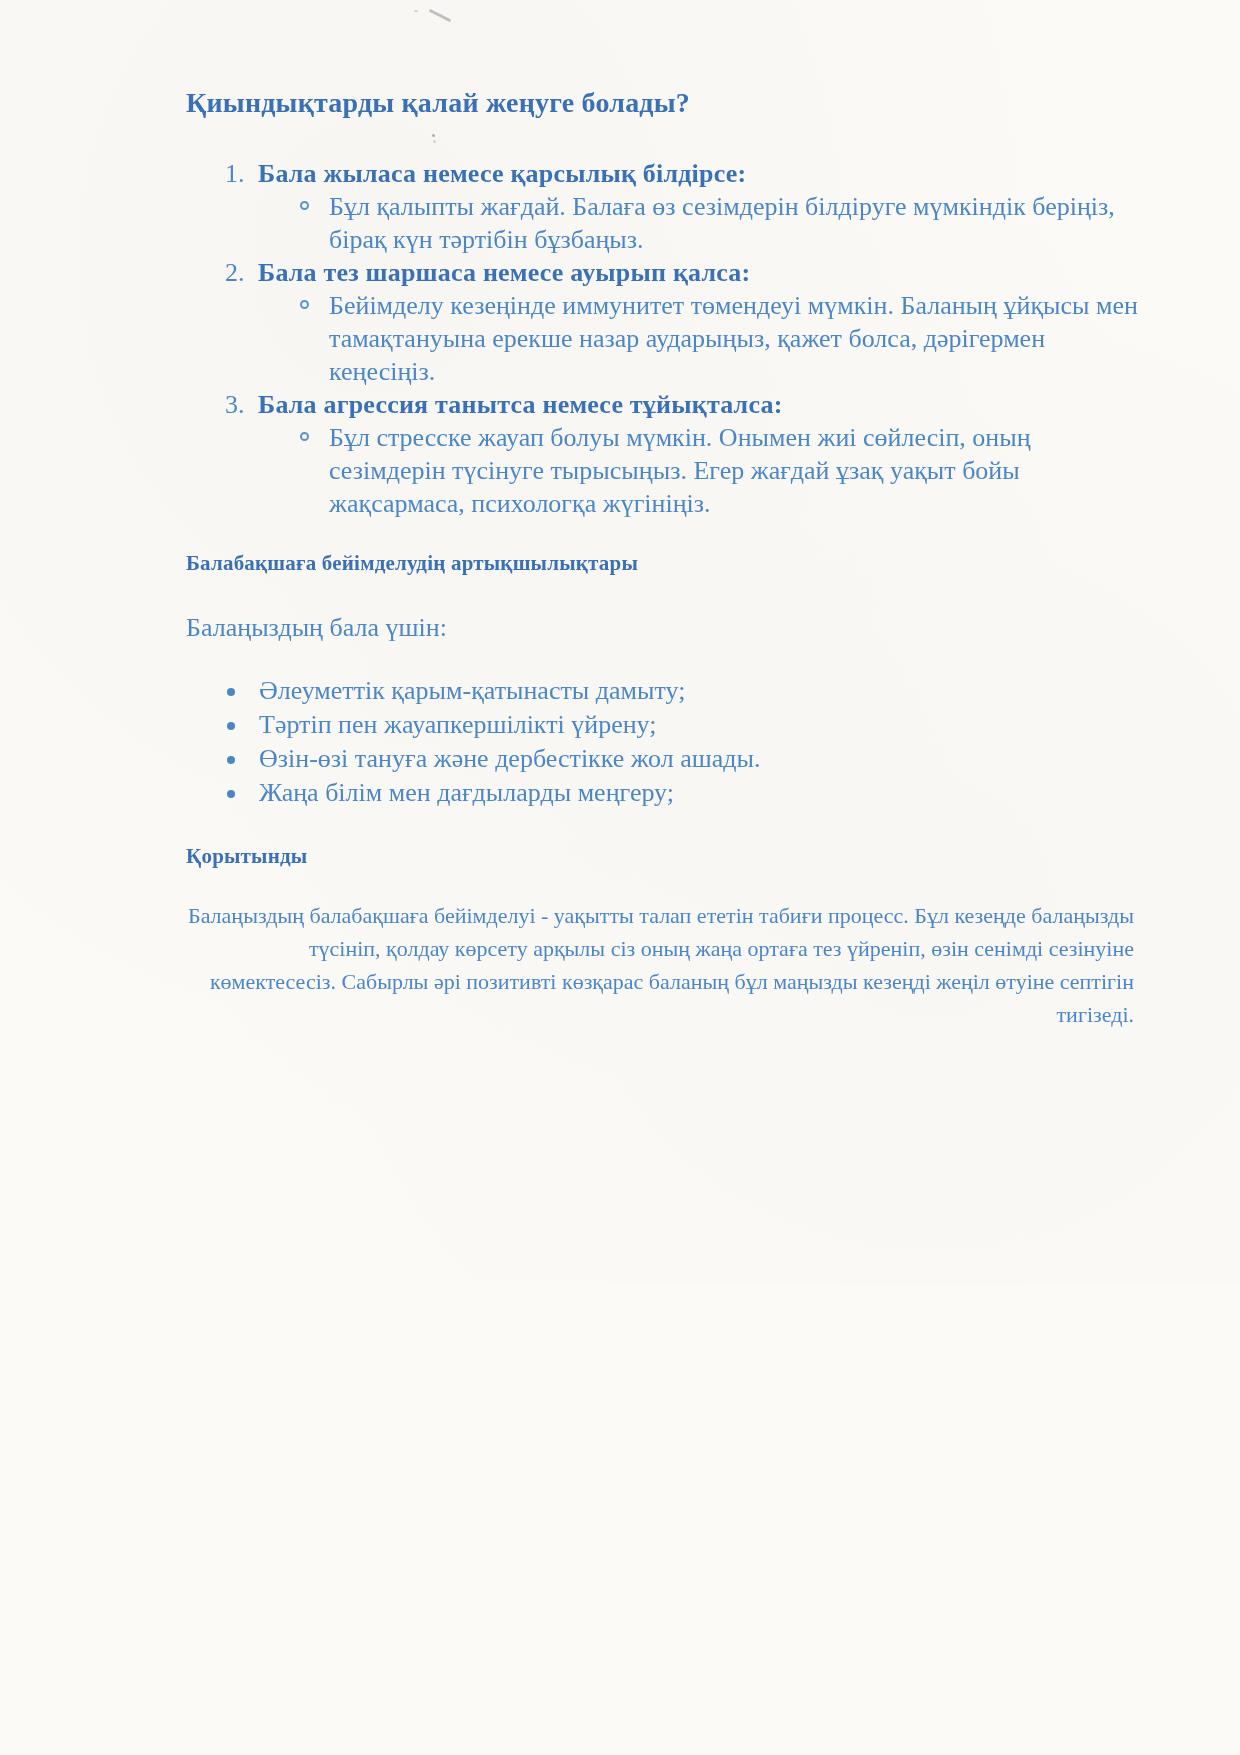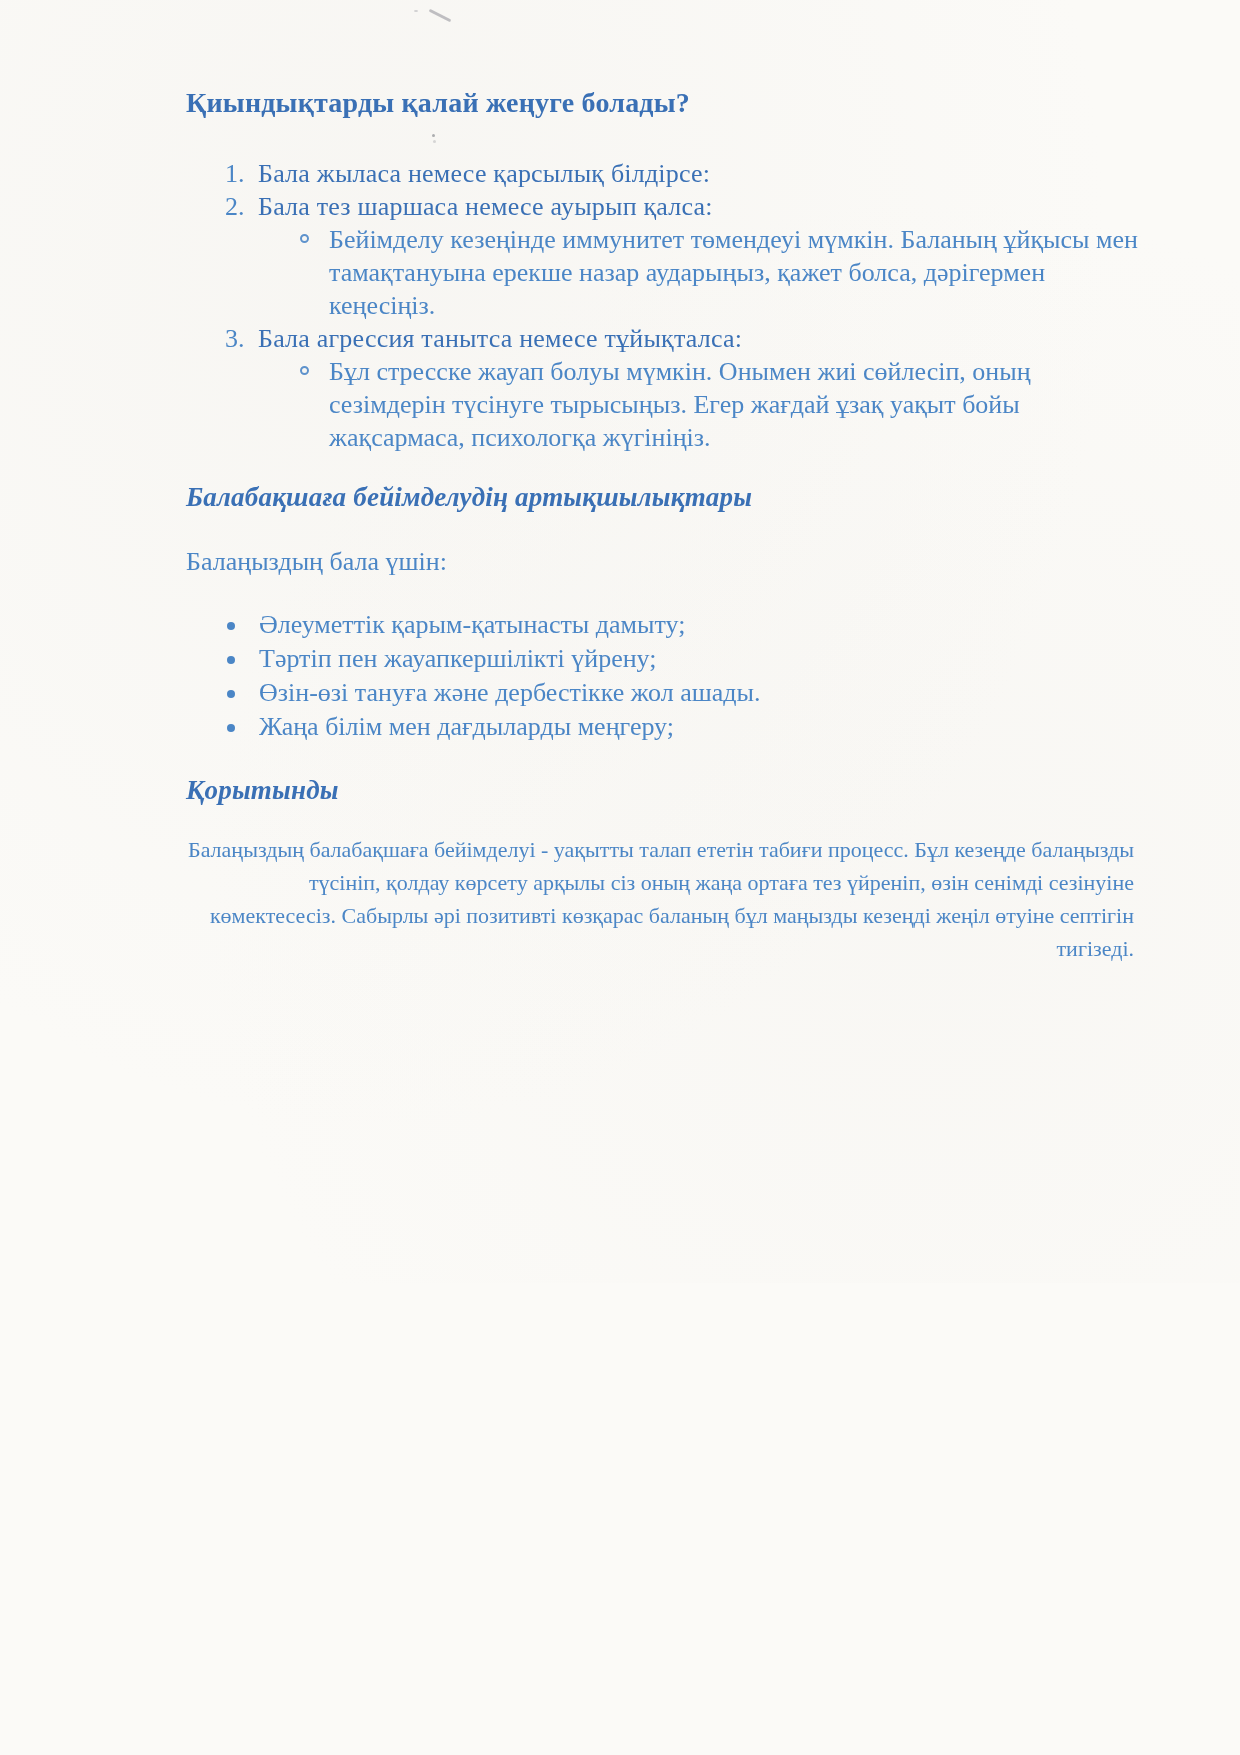--- a/index.html
+++ b/index.html
@@ -61,26 +61,25 @@
 
   .h1 {
     font-size: 28px;
     line-height: 34px;
     font-weight: bold;
     color: #3a70b5;
     margin: 0 0 37px 0;
     letter-spacing: 0.2px;
   }
   .h2 {
-    font-size: 27px;
+    font-size: 21px;
     line-height: 34px;
     font-weight: bold;
     color: #3a70b5;
     letter-spacing: 0.2px;
-    font-style: italic;
   }
   .h2.sec2 { margin: 26px 0 31px 0; }
   .h2.sec3 { margin: 29px 0 26px 0; }
 
   .body-text {
     font-size: 26px;
     line-height: 33px;
   }
 
   
@@ -92,21 +91,21 @@
   .oli-num {
     flex: 0 0 33px;
     margin-left: 39px;
     font-size: 26px;
     line-height: 33px;
     color: #4b86c6;
   }
   .oli-title {
     font-size: 26px;
     line-height: 33px;
-    font-weight: normal;
+    font-weight: bold;
     color: #3a70b5;
     letter-spacing: 0.2px;
   }
   .oli-sub {
     display: flex;
     margin-left: 114px;
   }
   .circle-bullet {
     flex: 0 0 9px;
     width: 9px;
@@ -166,20 +165,24 @@
 
   <div class="h1">Қиындықтарды қалай жеңуге болады?</div>
 
   <div class="olist">
 
     <div class="oli">
       <div class="oli-head">
         <span class="oli-num">1.</span>
         <span class="oli-title">Бала жыласа немесе қарсылық білдірсе:</span>
       </div>
+      <div class="oli-sub">
+        <span class="circle-bullet"></span>
+        <div class="sub-text">Бұл қалыпты жағдай. Балаға өз сезімдерін білдіруге мүмкіндік беріңіз, бірақ күн тәртібін бұзбаңыз.</div>
+      </div>
     </div>
 
     <div class="oli">
       <div class="oli-head">
         <span class="oli-num">2.</span>
         <span class="oli-title">Бала тез шаршаса немесе ауырып қалса:</span>
       </div>
       <div class="oli-sub">
         <span class="circle-bullet"></span>
         <div class="sub-text">Бейімделу кезеңінде иммунитет төмендеуі мүмкін. Баланың ұйқысы мен тамақтануына ерекше назар аударыңыз, қажет болса, дәрігермен кеңесіңіз.</div>

